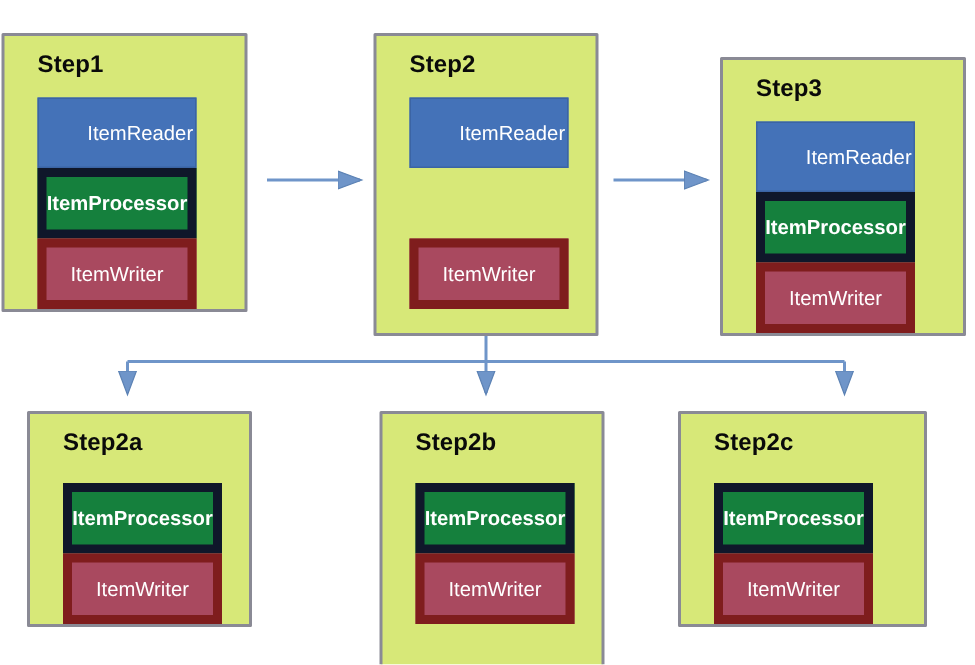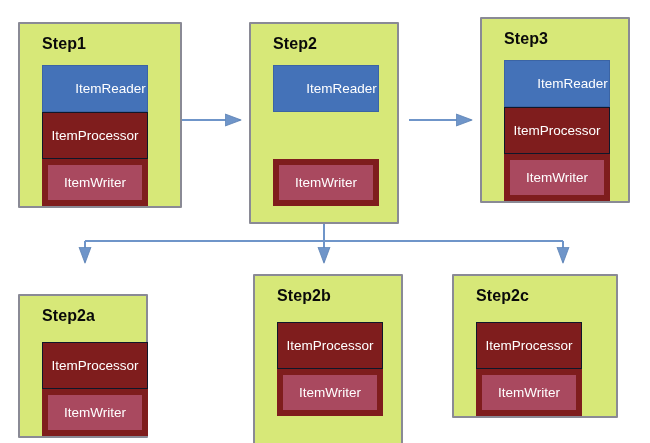--- a/index.html
+++ b/index.html
@@ -52,22 +52,23 @@
     font-size: 13.5px;
     color: #ffffff;
     white-space: nowrap;
   }
   .band-reader {
     background: #4472b8;
     border: 1px solid #3b64a4;
     padding-left: 31px;
   }
   .band-processor {
-    background: #7f1d1d;
-    border: 1px solid #0f172a;
+    background: #15803d;
+    border: 6px solid #0f172a;
+    font-weight: bold;
   }
   .band-writer {
     background: #a9495f;
     border: 6px solid #7f1d1d;
   }
 </style>
 </head>
 <body>
 
 <div id="diagram-root">
@@ -86,21 +87,21 @@
     <path d="M324,208 L324,241" fill="none" stroke="#6f95c9" stroke-width="2"></path>
     <path d="M85,241 L563,241" fill="none" stroke="#6f95c9" stroke-width="2"></path>
 
     <path d="M85,241 L85,262" fill="none" stroke="#6f95c9" stroke-width="2" marker-end="url(#arrowhead)"></path>
 
     <path d="M324,241 L324,262" fill="none" stroke="#6f95c9" stroke-width="2" marker-end="url(#arrowhead)"></path>
 
     <path d="M563,241 L563,262" fill="none" stroke="#6f95c9" stroke-width="2" marker-end="url(#arrowhead)"></path>
   </svg>
 
-  <div class="step-box" style="left:18px; top:22px; width:164px; height:186px;">
+  <div class="step-box" style="left:1px; top:22px; width:164px; height:186px;">
     <div class="step-title">Step1</div>
     <div class="band band-reader" style="left:22px; top:41px; width:106px; height:47px;">
       <span>ItemReader</span>
     </div>
     <div class="band band-processor" style="left:22px; top:88px; width:106px; height:47px;">
       <span>ItemProcessor</span>
     </div>
     <div class="band band-writer" style="left:22px; top:135px; width:106px; height:47px;">
       <span>ItemWriter</span>
     </div>
@@ -109,34 +110,34 @@
   <div class="step-box" style="left:249px; top:22px; width:150px; height:202px;">
     <div class="step-title">Step2</div>
     <div class="band band-reader" style="left:22px; top:41px; width:106px; height:47px;">
       <span>ItemReader</span>
     </div>
     <div class="band band-writer" style="left:22px; top:135px; width:106px; height:47px;">
       <span>ItemWriter</span>
     </div>
   </div>
 
-  <div class="step-box" style="left:480px; top:17px; width:150px; height:186px;">
+  <div class="step-box" style="left:480px; top:38px; width:164px; height:186px;">
     <div class="step-title">Step3</div>
     <div class="band band-reader" style="left:22px; top:41px; width:106px; height:47px;">
       <span>ItemReader</span>
     </div>
     <div class="band band-processor" style="left:22px; top:88px; width:106px; height:47px;">
       <span>ItemProcessor</span>
     </div>
     <div class="band band-writer" style="left:22px; top:135px; width:106px; height:47px;">
       <span>ItemWriter</span>
     </div>
   </div>
 
-  <div class="step-box" style="left:18px; top:274px; width:130px; height:144px;margin-top:20px;">
+  <div class="step-box" style="left:18px; top:274px; width:150px; height:144px;">
     <div class="step-title">Step2a</div>
     <div class="band band-processor" style="left:22px; top:46px; width:106px; height:47px;">
       <span>ItemProcessor</span>
     </div>
     <div class="band band-writer" style="left:22px; top:93px; width:106px; height:47px;">
       <span>ItemWriter</span>
     </div>
   </div>
 
   <div class="step-box" style="left:253px; top:274px; width:150px; height:180px;padding-left:19px;">

